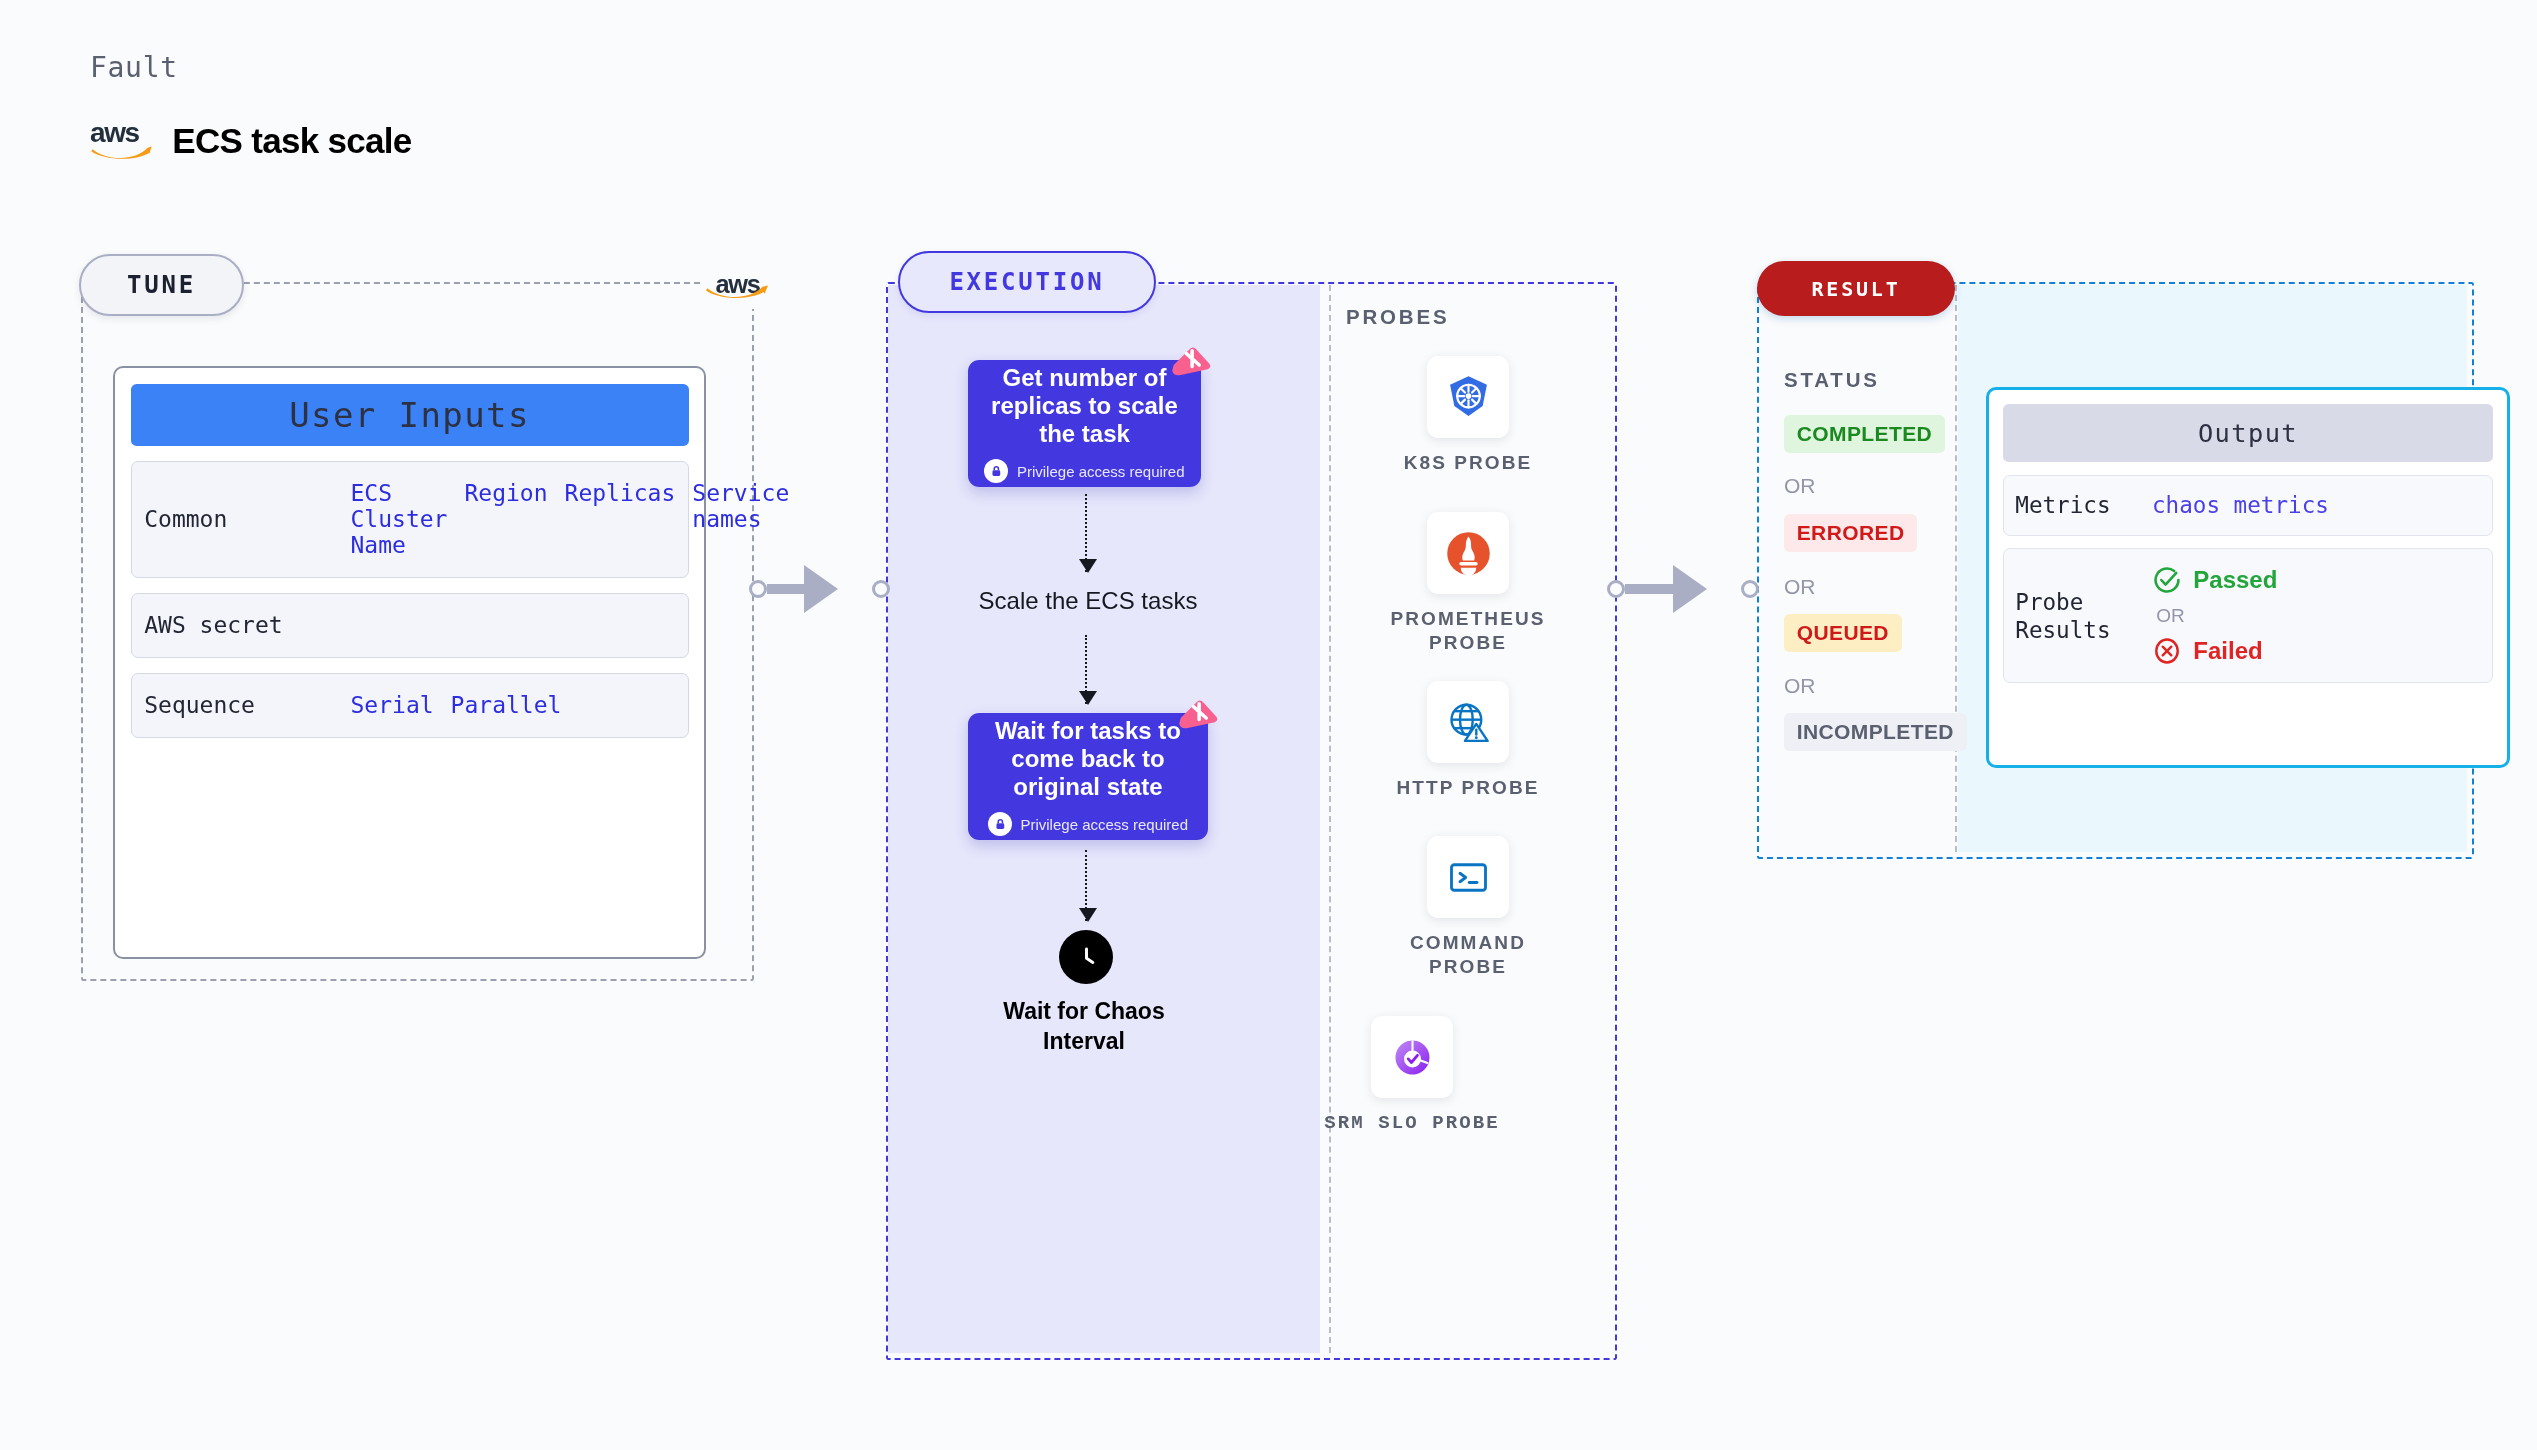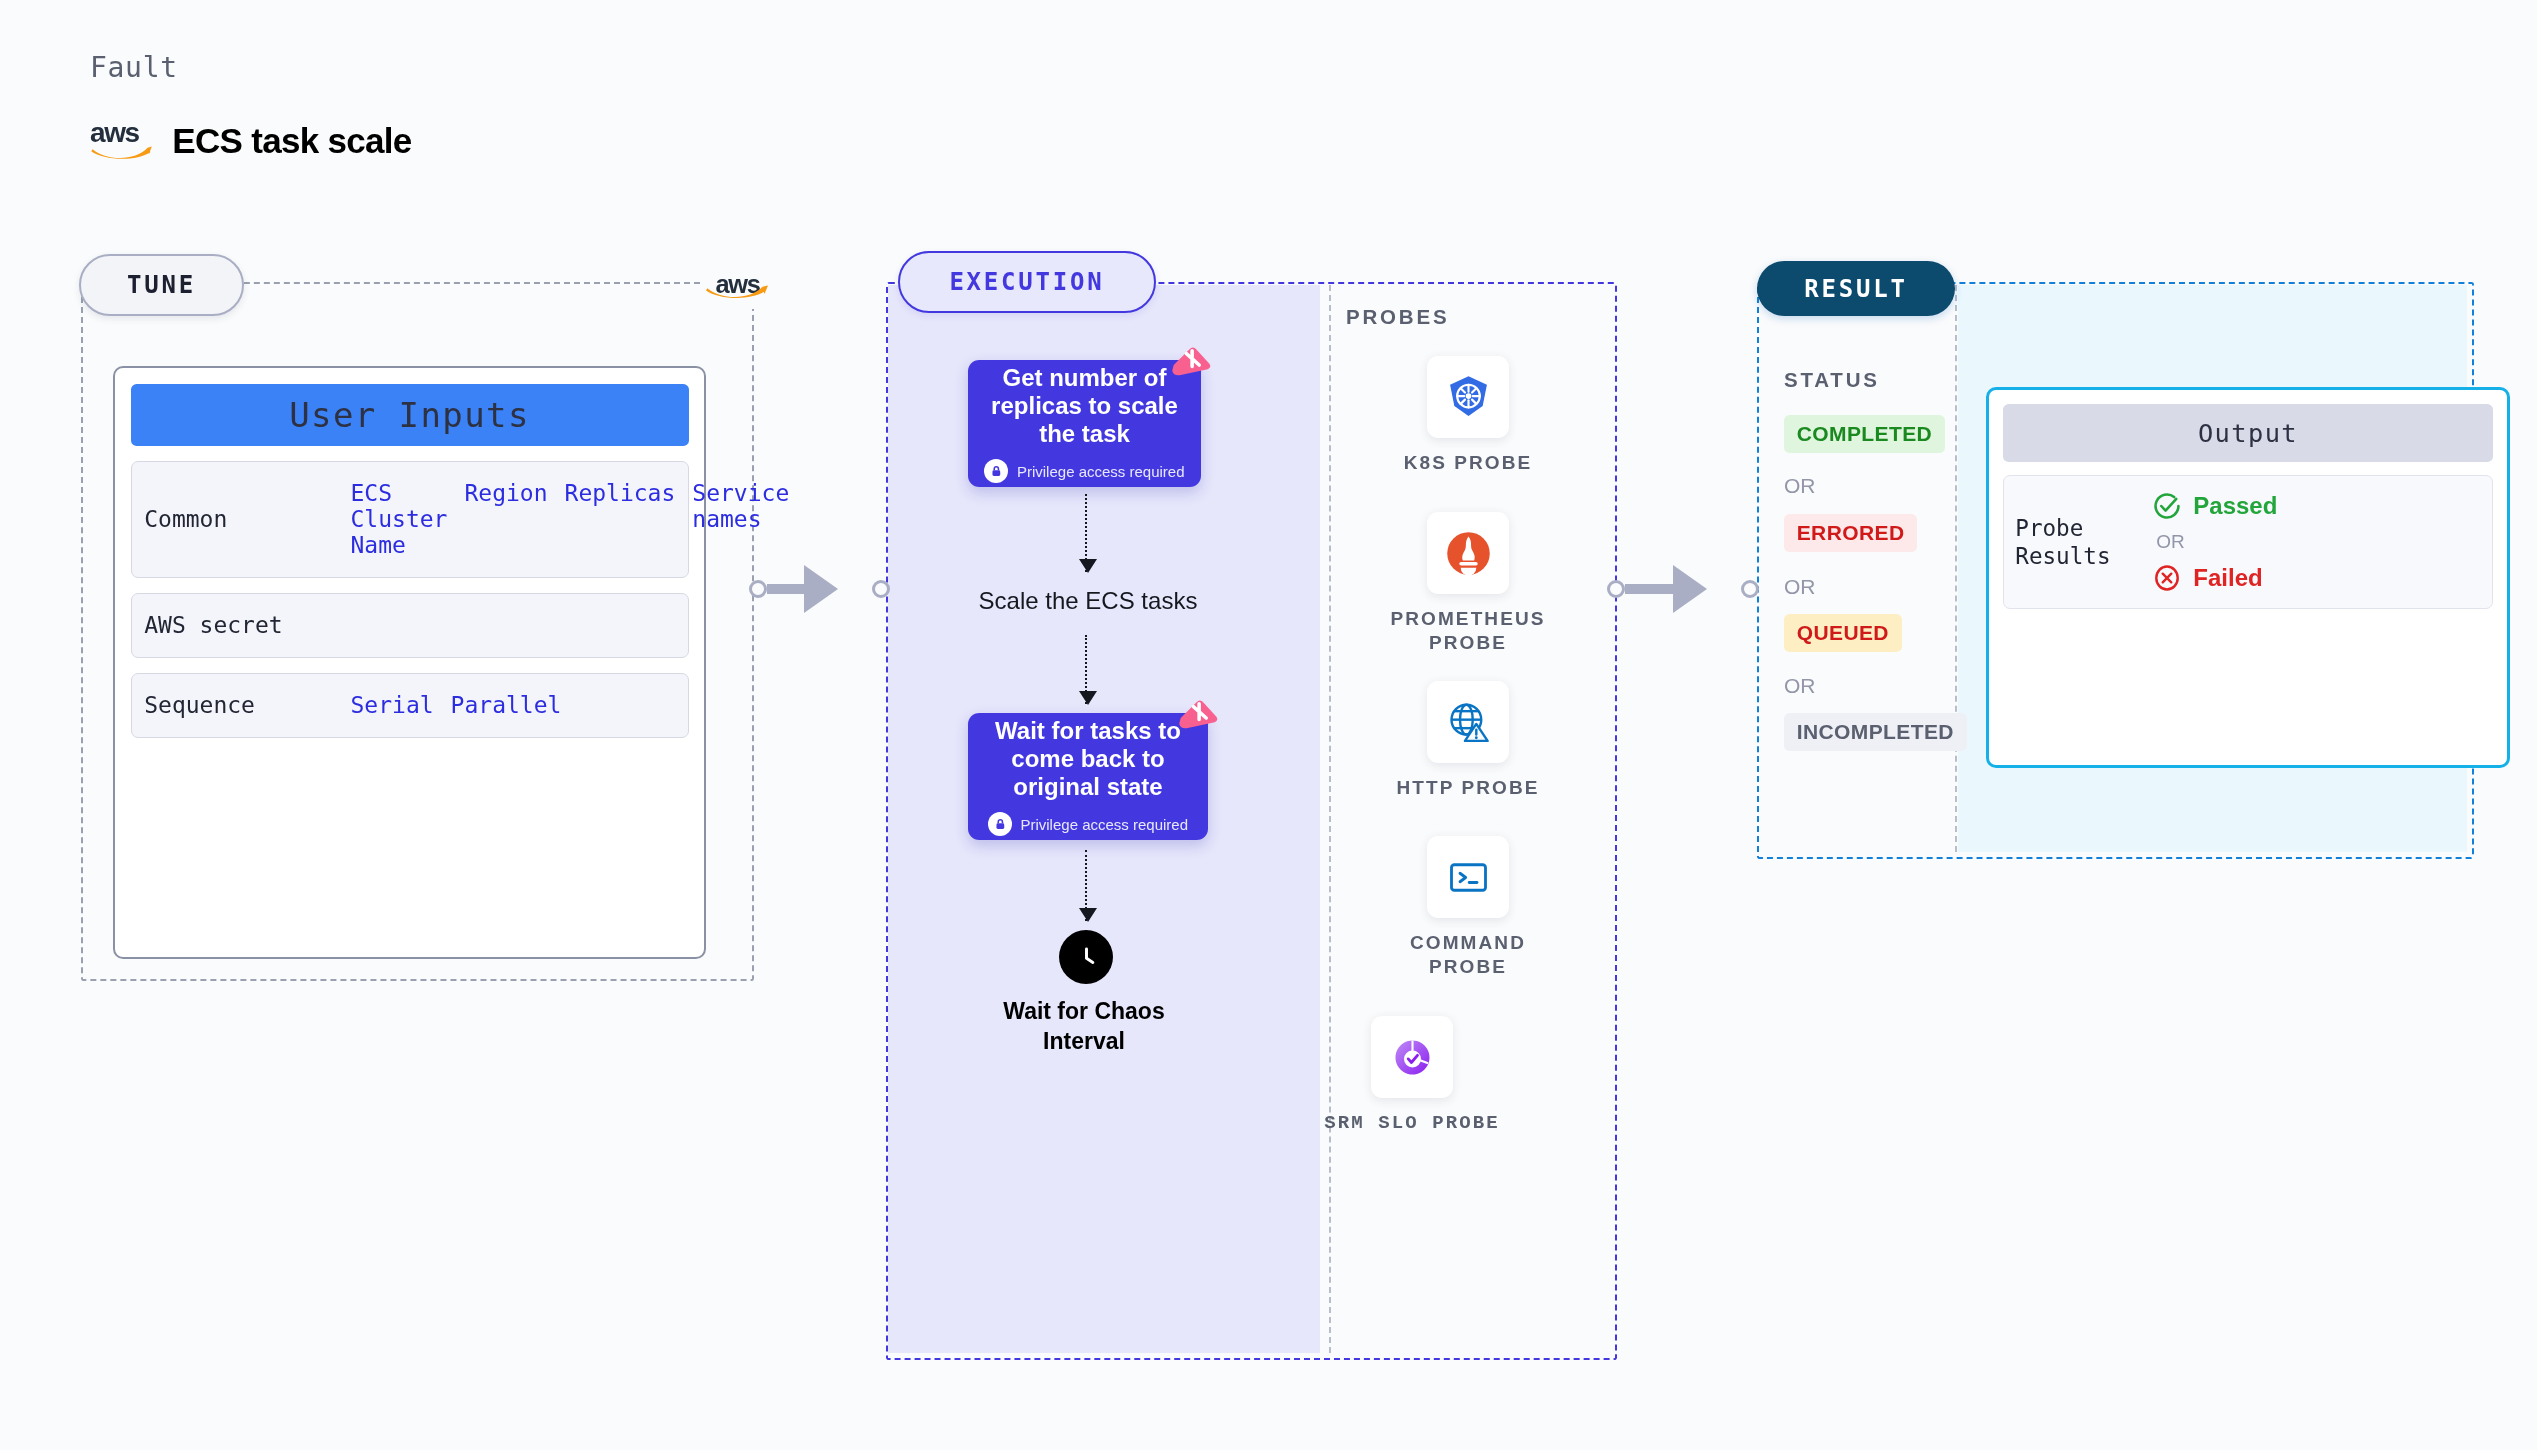--- a/index.html
+++ b/index.html
@@ -26,22 +26,22 @@
     position:absolute;display:flex;align-items:center;justify-content:center;
     border-radius:705px;font-family:"DejaVu Sans Mono","Liberation Mono",monospace;
     font-weight:700;letter-spacing:2.8px;z-index:30;
   }
   #tune-pill{left:79px;top:254px;width:161px;height:58px;background:#f3f4f8;
     border:2.1px solid #a9aec4;color:#1d2030;font-size:24px;
     box-shadow:0 2.8px 7px rgba(40,45,80,.10);}
   #execution-pill{left:898px;top:251px;width:254px;height:58px;background:#e7e8fb;
     border:2.1px solid #4338e0;color:#4338e0;font-size:24px;
     box-shadow:0 2.8px 7px rgba(60,50,200,.10);}
-  #result-pill{left:1757px;top:261px;width:198px;height:55px;background:#0c4a6e;
-    border:none;color:#fff;font-size:24px;box-shadow:0 2.8px 8.5px rgba(10,100,190,.22);}
+  #result-pill{left:1757px;top:261px;width:198px;height:55px;background:#b91c1c;
+    border:none;color:#fff;font-size:20px;box-shadow:0 2.8px 8.5px rgba(10,100,190,.22);}
 
   
   #tune-box{position:absolute;left:81px;top:282px;width:669px;height:695px;
     border:2.8px dashed #9aa0b0;border-radius:2.8px;background:transparent;}
   #exec-box{position:absolute;left:886px;top:282px;width:727px;height:1074px;
     border:2.8px dashed #4338e0;border-radius:2.8px;background:transparent;}
   #exec-fill{position:absolute;left:888px;top:285px;width:432px;height:1068px;background:#e6e7fb;}
   #probes-divider{position:absolute;left:1329px;top:285px;width:0;height:1068px;
     border-left:2.1px dashed #b9bdc9;}
   #result-box{position:absolute;left:1757px;top:282px;width:713px;height:573px;
@@ -370,20 +370,26 @@
 <div class="or-text" id="or-0">OR</div>
 <div class="status-badge" id="st-1">ERRORED</div>
 <div class="or-text" id="or-1">OR</div>
 <div class="status-badge" id="st-2">QUEUED</div>
 <div class="or-text" id="or-2">OR</div>
 <div class="status-badge" id="st-3">INCOMPLETED</div>
 
 <div id="output-card">
   <div id="output-header" class="mono">Output</div>
 
+  <div class="out-row">
+    <div class="out-label mono">Metrics</div>
+    <div class="out-values">
+      <span id="metrics-value" class="mono">chaos metrics</span>
+    </div>
+  </div>
 
   <div class="out-row">
     <div class="out-label mono">Probe Results</div>
     <div class="out-values">
       <div class="res-line" id="passed-line">
         <svg width="30" height="30" viewBox="0 0 42 42">
           <path d="M37 21 a16 16 0 1 1 -6 -12.5" fill="none" stroke="#22a53a" stroke-width="3.6" stroke-linecap="round"></path>
           <path d="M13 21 L19 27.5 L34 11" fill="none" stroke="#22a53a" stroke-width="3.6" stroke-linecap="round" stroke-linejoin="round"></path>
         </svg>
         <span>Passed</span>

